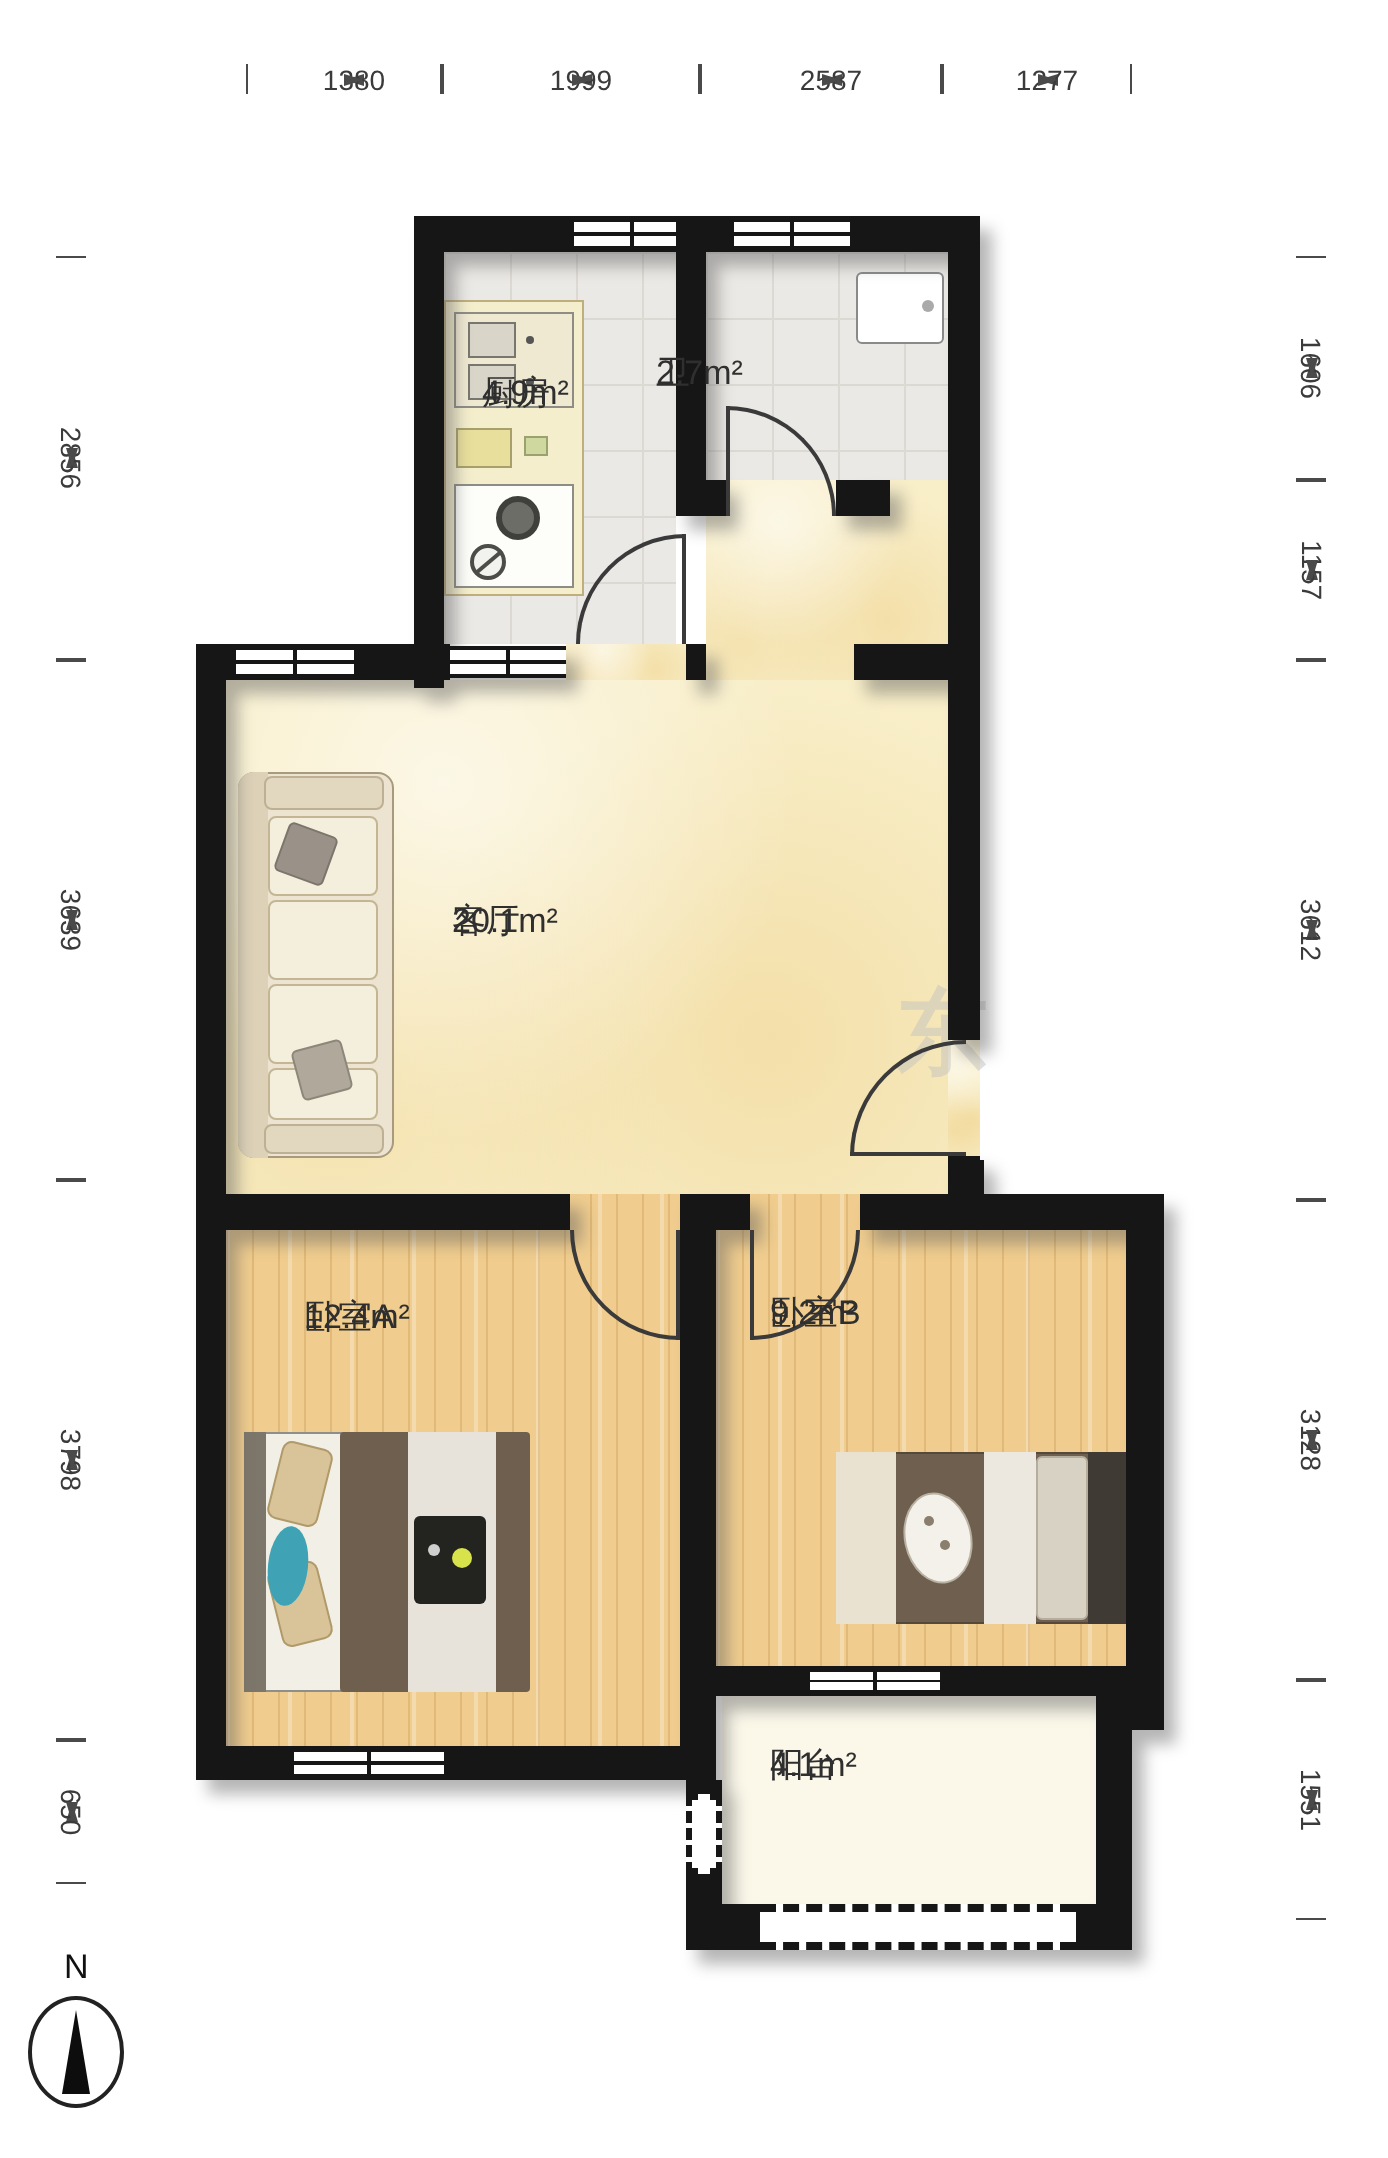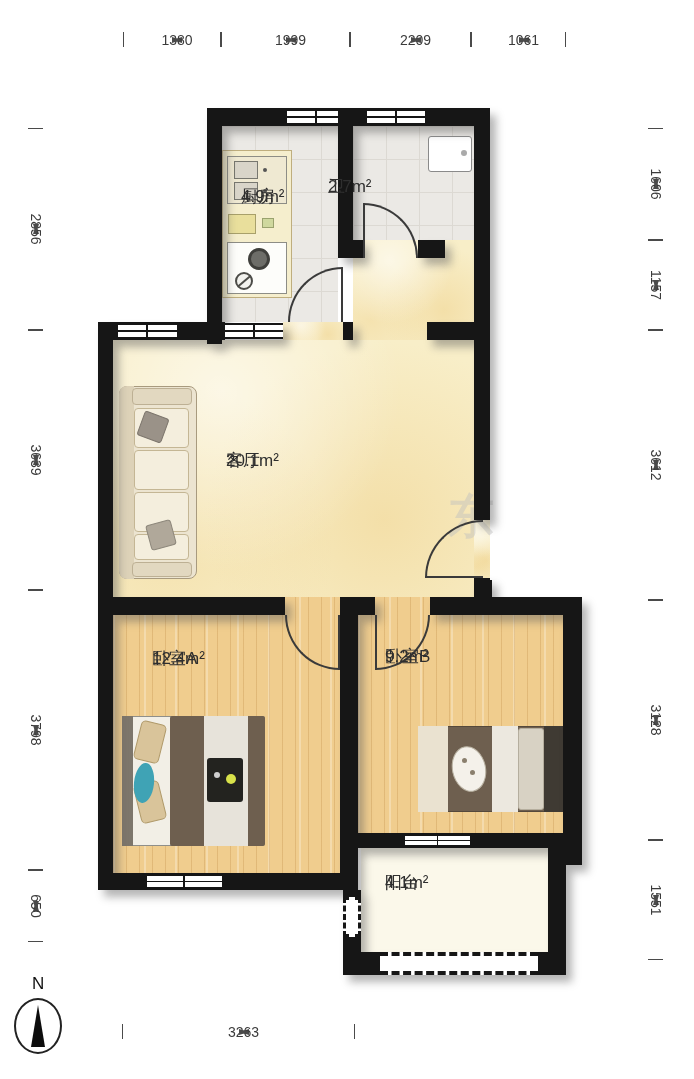--- a/index.html
+++ b/index.html
@@ -238,30 +238,30 @@
       <span class="ln"></span>
     <span class="lbl">1999</span>
     <span class="ln"></span>
       <span class="ah ah-r"></span>
       <span class="tk tkB"></span>
   </div>
   <div class="dim dim-h" style="left:350px;top:30px;width:121px;">
     <span class="tk tkA"></span>
       <span class="ah ah-l"></span>
       <span class="ln"></span>
-    <span class="lbl">2209</span>
+    <span class="lbl">2587</span>
     <span class="ln"></span>
       <span class="ah ah-r"></span>
       <span class="tk tkB"></span>
   </div>
   <div class="dim dim-h" style="left:471px;top:30px;width:95px;">
     <span class="tk tkA"></span>
       <span class="ah ah-l"></span>
       <span class="ln"></span>
-    <span class="lbl">1061</span>
+    <span class="lbl">1277</span>
     <span class="ln"></span>
       <span class="ah ah-r"></span>
       <span class="tk tkB"></span>
   </div>
 
   <div class="dim dim-v" style="left:26px;top:128px;height:202px;">
     <span class="tk tkA"></span>
       <span class="ah ah-u"></span>
       <span class="ln"></span>
     <span class="lbl">2856</span>
@@ -336,29 +336,20 @@
   <div class="dim dim-v" style="left:646px;top:840px;height:120px;">
     <span class="tk tkA"></span>
       <span class="ah ah-u"></span>
       <span class="ln"></span>
     <span class="lbl">1551</span>
     <span class="ln"></span>
       <span class="ah ah-d"></span>
       <span class="tk tkB"></span>
   </div>
 
-  <div class="dim dim-h" style="left:122px;top:1022px;width:233px;">
-    <span class="tk tkA"></span>
-      <span class="ah ah-l"></span>
-      <span class="ln"></span>
-    <span class="lbl">3263</span>
-    <span class="ln"></span>
-      <span class="ah ah-r"></span>
-      <span class="tk tkB"></span>
-  </div>
 
   <div style="left:10px;top:972px;width:60px;height:100px;">
     <span class="compass-n" style="left:22px;top:2px;">N</span>
     <span class="compass-circle" style="left:4px;top:26px;"></span>
     <span class="needle" style="left:21px;top:33px;"></span>
   </div>
 
 </div>
 
 </body></html>

